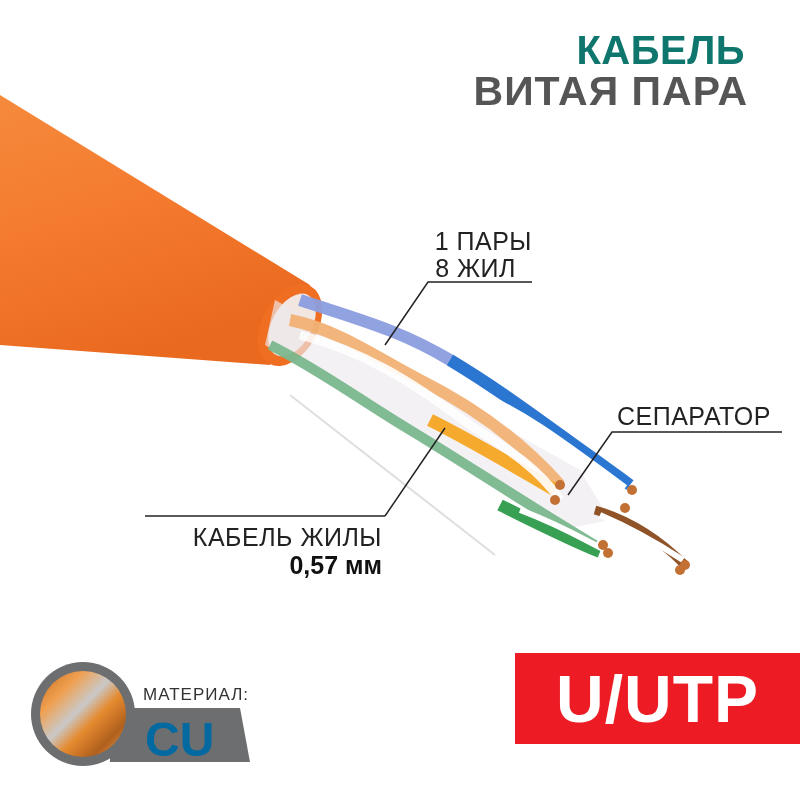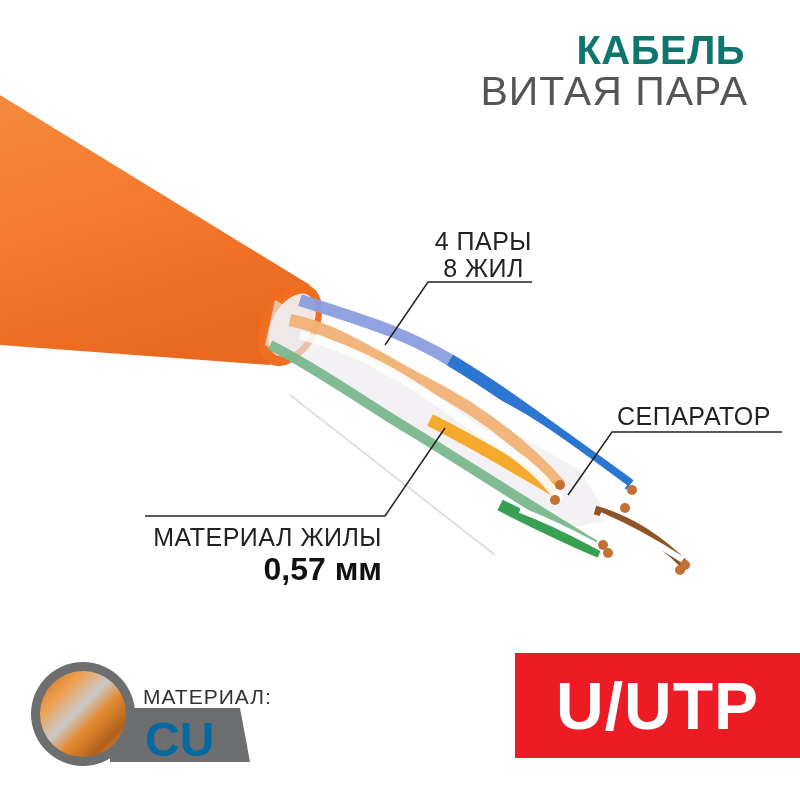--- a/index.html
+++ b/index.html
@@ -1,24 +1,24 @@
 <!DOCTYPE html>
 <html><head>
 <meta charset="utf-8">
 <style>
   html,body{margin:0;padding:0;background:#fff;}
   body{width:800px;height:800px;position:relative;overflow:hidden;font-family:"Liberation Sans","DejaVu Sans",sans-serif;}
   .abs{position:absolute;}
   .title1{right:55px;top:28px;font-size:40px;font-weight:bold;color:#0f766e;letter-spacing:0.5px;text-align:left;}
-  .title2{right:52px;top:68px;font-size:41px;font-weight:normal;color:#555;letter-spacing:1px;text-align:right;margin-left:47px;}
+  .title2{right:52px;top:68px;font-size:41px;font-weight:bold;color:#555;letter-spacing:1px;text-align:right;margin-left:47px;}
   .lbl{font-size:25px;color:#222;letter-spacing:0.5px;}
-  .lbl-b{font-size:32px;color:#111;font-weight:bold;}
+  .lbl-b{font-size:25px;color:#111;font-weight:bold;}
   svg{position:absolute;left:0;top:0;}
-  .utp{position:absolute;left:515px;top:653px;width:285px;height:105px;background:#ed1c24;color:#fff;font-weight:bold;font-size:66px;display:flex;align-items:center;justify-content:center;letter-spacing:1px;}
-  .mat-label{position:absolute;left:143px;top:685px;font-size:21px;color:#333;letter-spacing:1px;}
+  .utp{position:absolute;left:515px;top:653px;width:285px;height:91px;background:#ed1c24;color:#fff;font-weight:bold;font-size:66px;display:flex;align-items:center;justify-content:center;letter-spacing:1px;}
+  .mat-label{position:absolute;left:143px;top:685px;font-size:17px;color:#333;letter-spacing:1px;}
   .cu{position:absolute;left:145px;top:712px;font-size:48px;font-weight:bold;color:#0369a1;}
 </style>
 </head>
 <body>
 
 <svg width="800" height="800" viewBox="0 0 800 800">
   <defs>
     <linearGradient id="jacket" x1="0" y1="0" x2="0.35" y2="1">
       <stop offset="0" stop-color="#f58a3c"></stop>
       <stop offset="0.5" stop-color="#f47a2e"></stop>
@@ -80,24 +80,24 @@
   <g>
     <polygon points="110,708 240,708 250,762 110,762" fill="#6d6e70"></polygon>
     <circle cx="83" cy="714" r="52" fill="#6d6e70"></circle>
     <circle cx="83" cy="714" r="43" fill="url(#copper)"></circle>
   </g>
 </svg>
 
 <div class="abs title1">КАБЕЛЬ</div>
 <div class="abs title2">ВИТАЯ ПАРА</div>
 
-<div class="abs lbl" style="right:268px;top:227px;text-align:right;">4 ПАРЫ</div>
-<div class="abs lbl" style="right:276px;top:254px;text-align:right;">8 ЖИЛ</div>
+<div class="abs lbl" style="right:268px;top:227px;text-align:right;">1 ПАРЫ</div>
+<div class="abs lbl" style="right:284px;top:254px;text-align:right;">8 ЖИЛ</div>
 
 <div class="abs lbl" style="left:617px;top:402px;text-align:right;">СЕПАРАТОР</div>
 
-<div class="abs lbl" style="right:418px;top:523px;text-align:right;">МАТЕРИАЛ ЖИЛЫ</div>
+<div class="abs lbl" style="right:418px;top:523px;text-align:right;">КАБЕЛЬ ЖИЛЫ</div>
 <div class="abs lbl-b" style="right:418px;top:551px;text-align:right;">0,57 мм</div>
 
 <div class="mat-label">МАТЕРИАЛ:</div>
 <div class="cu">CU</div>
 
 <div class="utp">U/UTP</div>
 
 </body></html>

